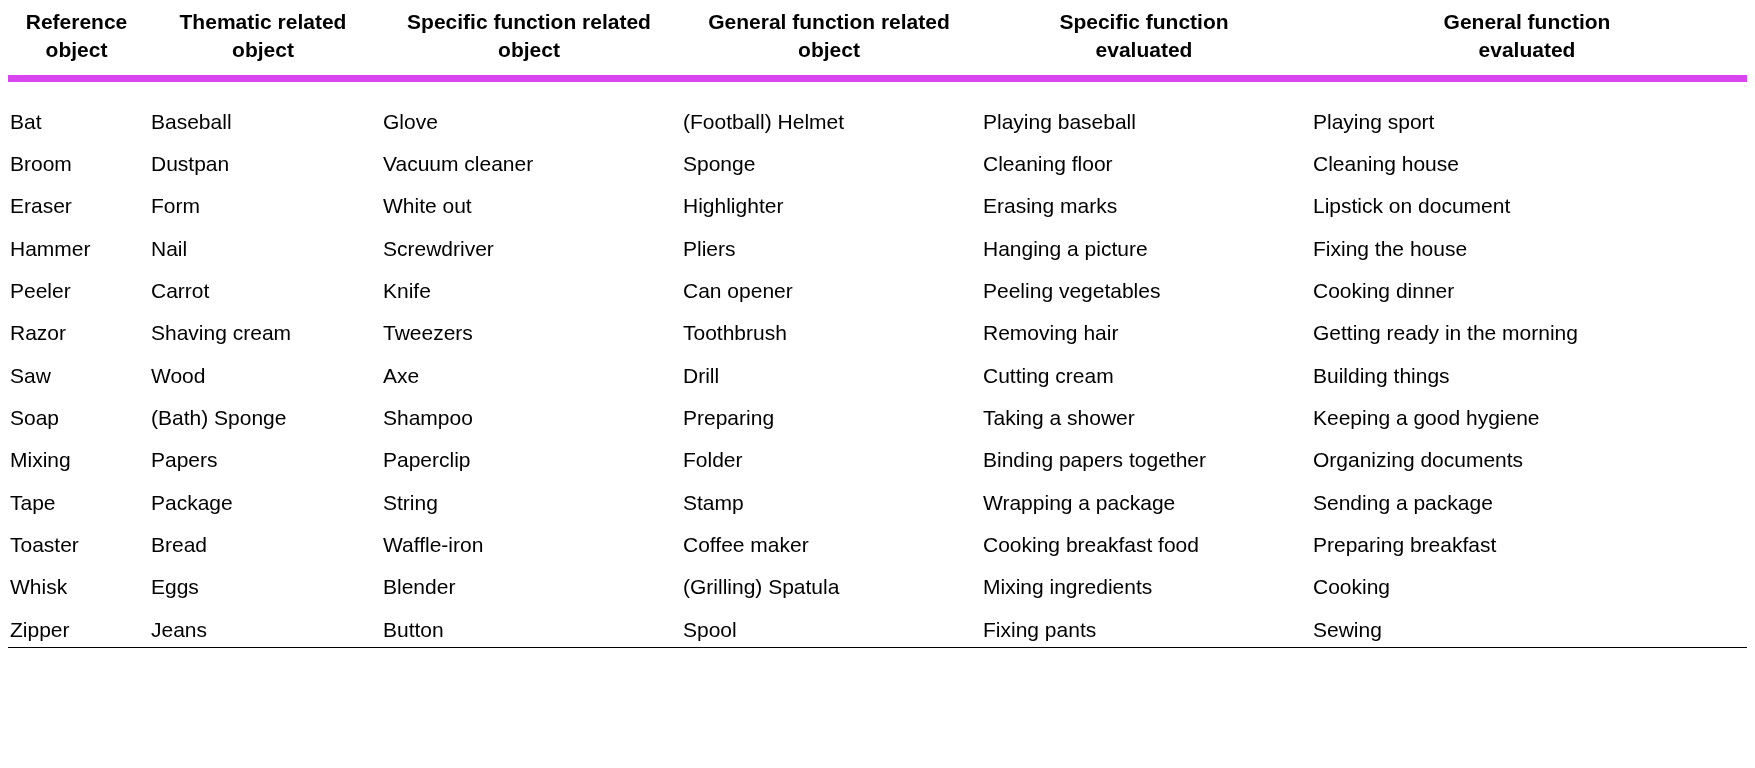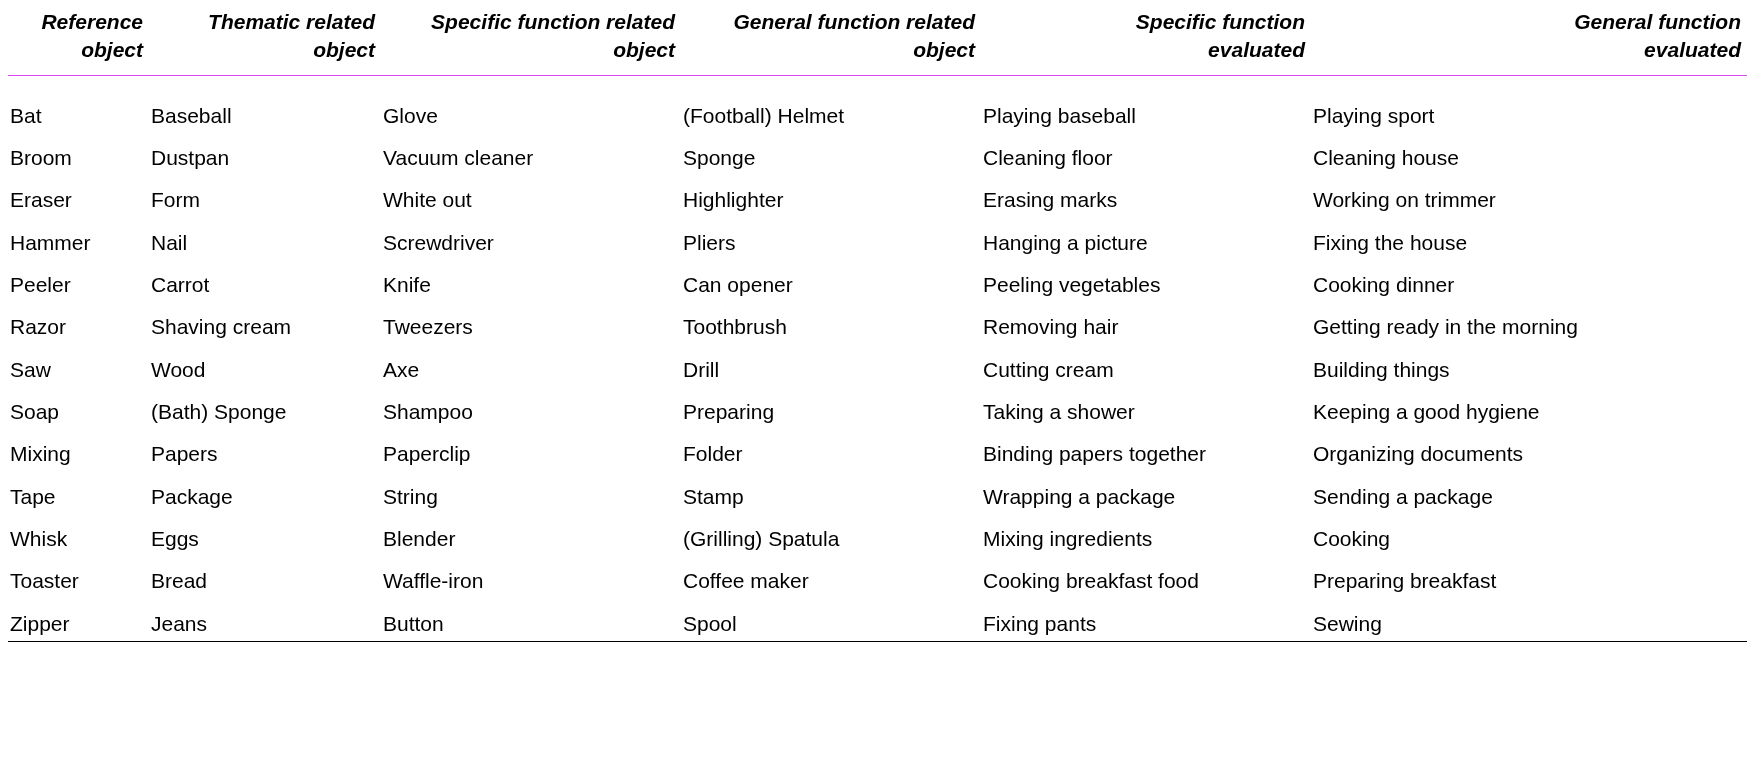--- a/index.html
+++ b/index.html
@@ -14,27 +14,26 @@
     width: 1755px;
     box-sizing: border-box;
     padding: 0 8px;
   }
   table {
     width: 100%;
     border-collapse: collapse;
     table-layout: fixed;
   }
   thead th {
-    text-align: right;
+    text-align: center;
     font-weight: 700;
     padding: 8px 6px 10px 2px;
     vertical-align: top;
-    border-bottom: 1px solid #d946ef;
+    border-bottom: 7px solid #d946ef;
     line-height: 1.35;
-    font-style: italic;
   }
   tbody td {
     padding: 7px 6px 7px 2px;
     vertical-align: top;
     line-height: 1.35;
   }
   tbody tr:first-child td { padding-top: 26px; }
   tbody tr:last-child td  { padding-bottom: 3px; border-bottom: 1px solid #000; }
   col.c1 { width: 141px; }
   col.c2 { width: 232px; }
@@ -100,21 +99,21 @@
           <td>Sponge</td>
           <td>Cleaning floor</td>
           <td>Cleaning house</td>
         </tr>
         <tr>
           <td>Eraser</td>
           <td>Form</td>
           <td>White out</td>
           <td>Highlighter</td>
           <td>Erasing marks</td>
-          <td>Working on trimmer</td>
+          <td>Lipstick on document</td>
         </tr>
         <tr>
           <td>Hammer</td>
           <td>Nail</td>
           <td>Screwdriver</td>
           <td>Pliers</td>
           <td>Hanging a picture</td>
           <td>Fixing the house</td>
         </tr>
         <tr>
@@ -159,34 +158,34 @@
         </tr>
         <tr>
           <td>Tape</td>
           <td>Package</td>
           <td>String</td>
           <td>Stamp</td>
           <td>Wrapping a package</td>
           <td>Sending a package</td>
         </tr>
         <tr>
+          <td>Toaster</td>
+          <td>Bread</td>
+          <td>Waffle-iron</td>
+          <td>Coffee maker</td>
+          <td>Cooking breakfast food</td>
+          <td>Preparing breakfast</td>
+        </tr>
+        <tr>
           <td>Whisk</td>
           <td>Eggs</td>
           <td>Blender</td>
           <td>(Grilling) Spatula</td>
           <td>Mixing ingredients</td>
           <td>Cooking</td>
-        </tr>
-        <tr>
-          <td>Toaster</td>
-          <td>Bread</td>
-          <td>Waffle-iron</td>
-          <td>Coffee maker</td>
-          <td>Cooking breakfast food</td>
-          <td>Preparing breakfast</td>
         </tr>
         <tr>
           <td>Zipper</td>
           <td>Jeans</td>
           <td>Button</td>
           <td>Spool</td>
           <td>Fixing pants</td>
           <td>Sewing</td>
         </tr>
       </tbody>

